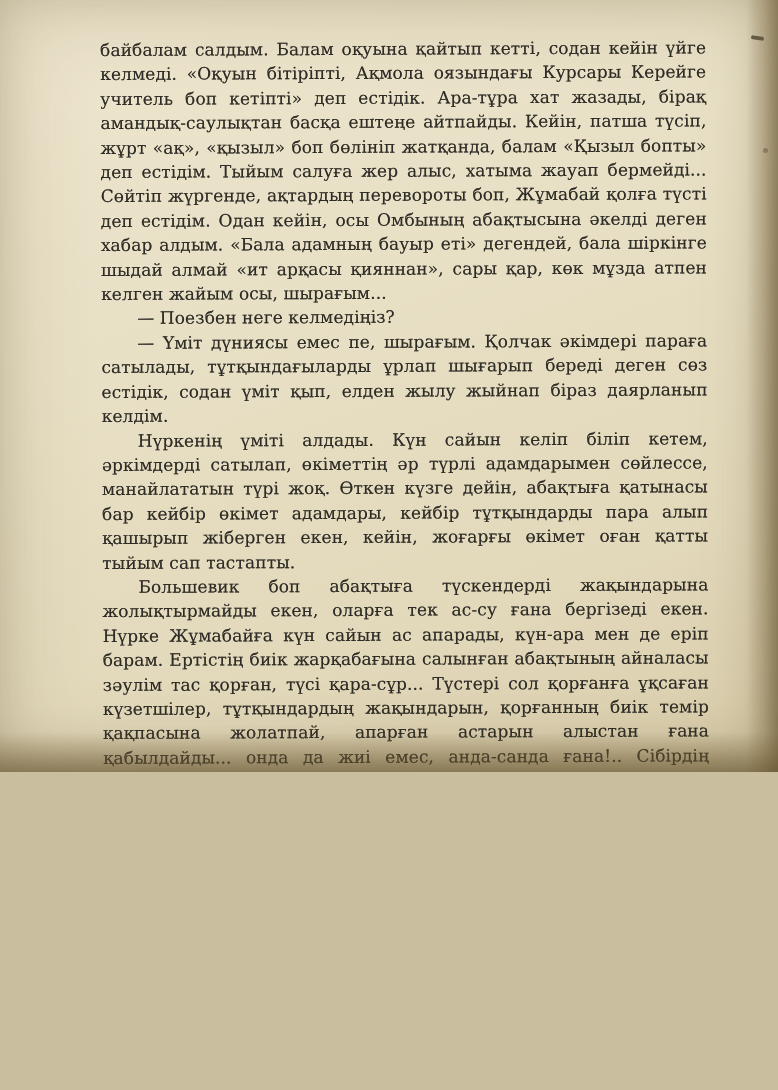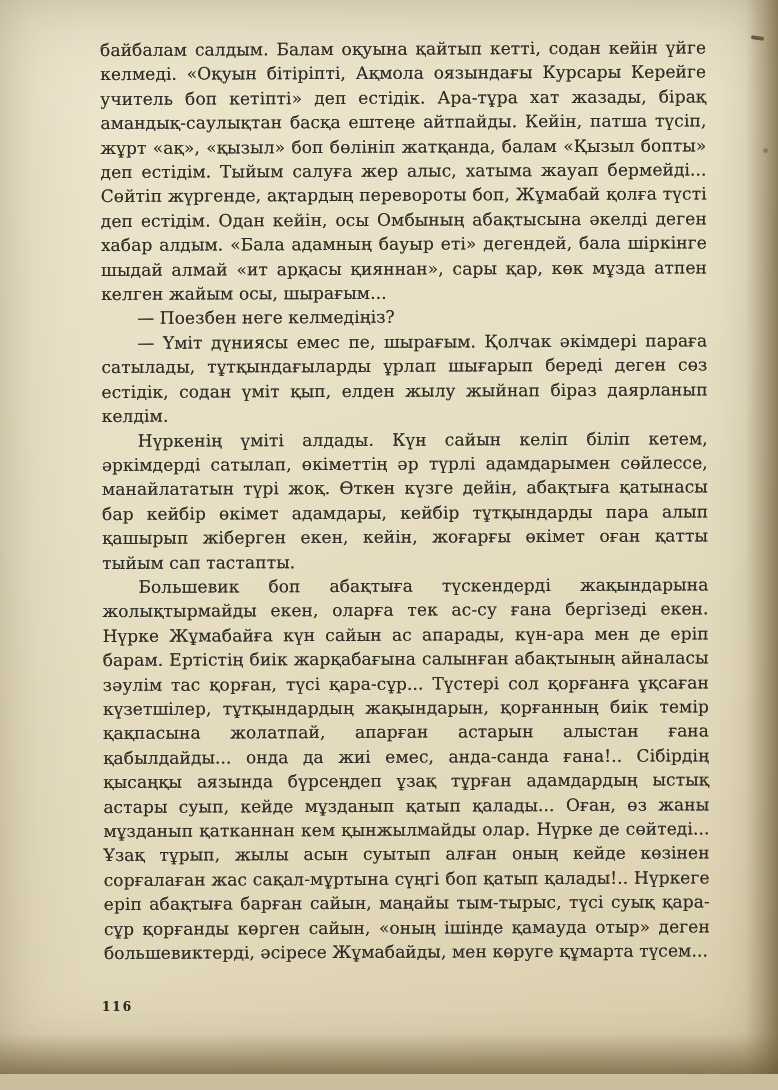--- a/index.html
+++ b/index.html
@@ -8,21 +8,21 @@
   }
   body {
     width: 778px;
     height: 1090px;
     overflow: hidden;
     background: #c9bf9f;
   }
   .scan-page {
     position: relative;
     width: 778px;
-    height: 1074px;
+    height: 772px;
     background: linear-gradient(160deg, #ede5cd 0%, #e8e0c5 40%, #e2d8ba 75%, #d9cdab 100%);
     overflow: hidden;
   }
   .scan-page::after {
     content: "";
     position: absolute;
     inset: 0;
     box-shadow: inset 0 0 85px rgba(96, 80, 45, 0.25), inset -12px -16px 45px rgba(90, 72, 38, 0.22);
     pointer-events: none;
   }

